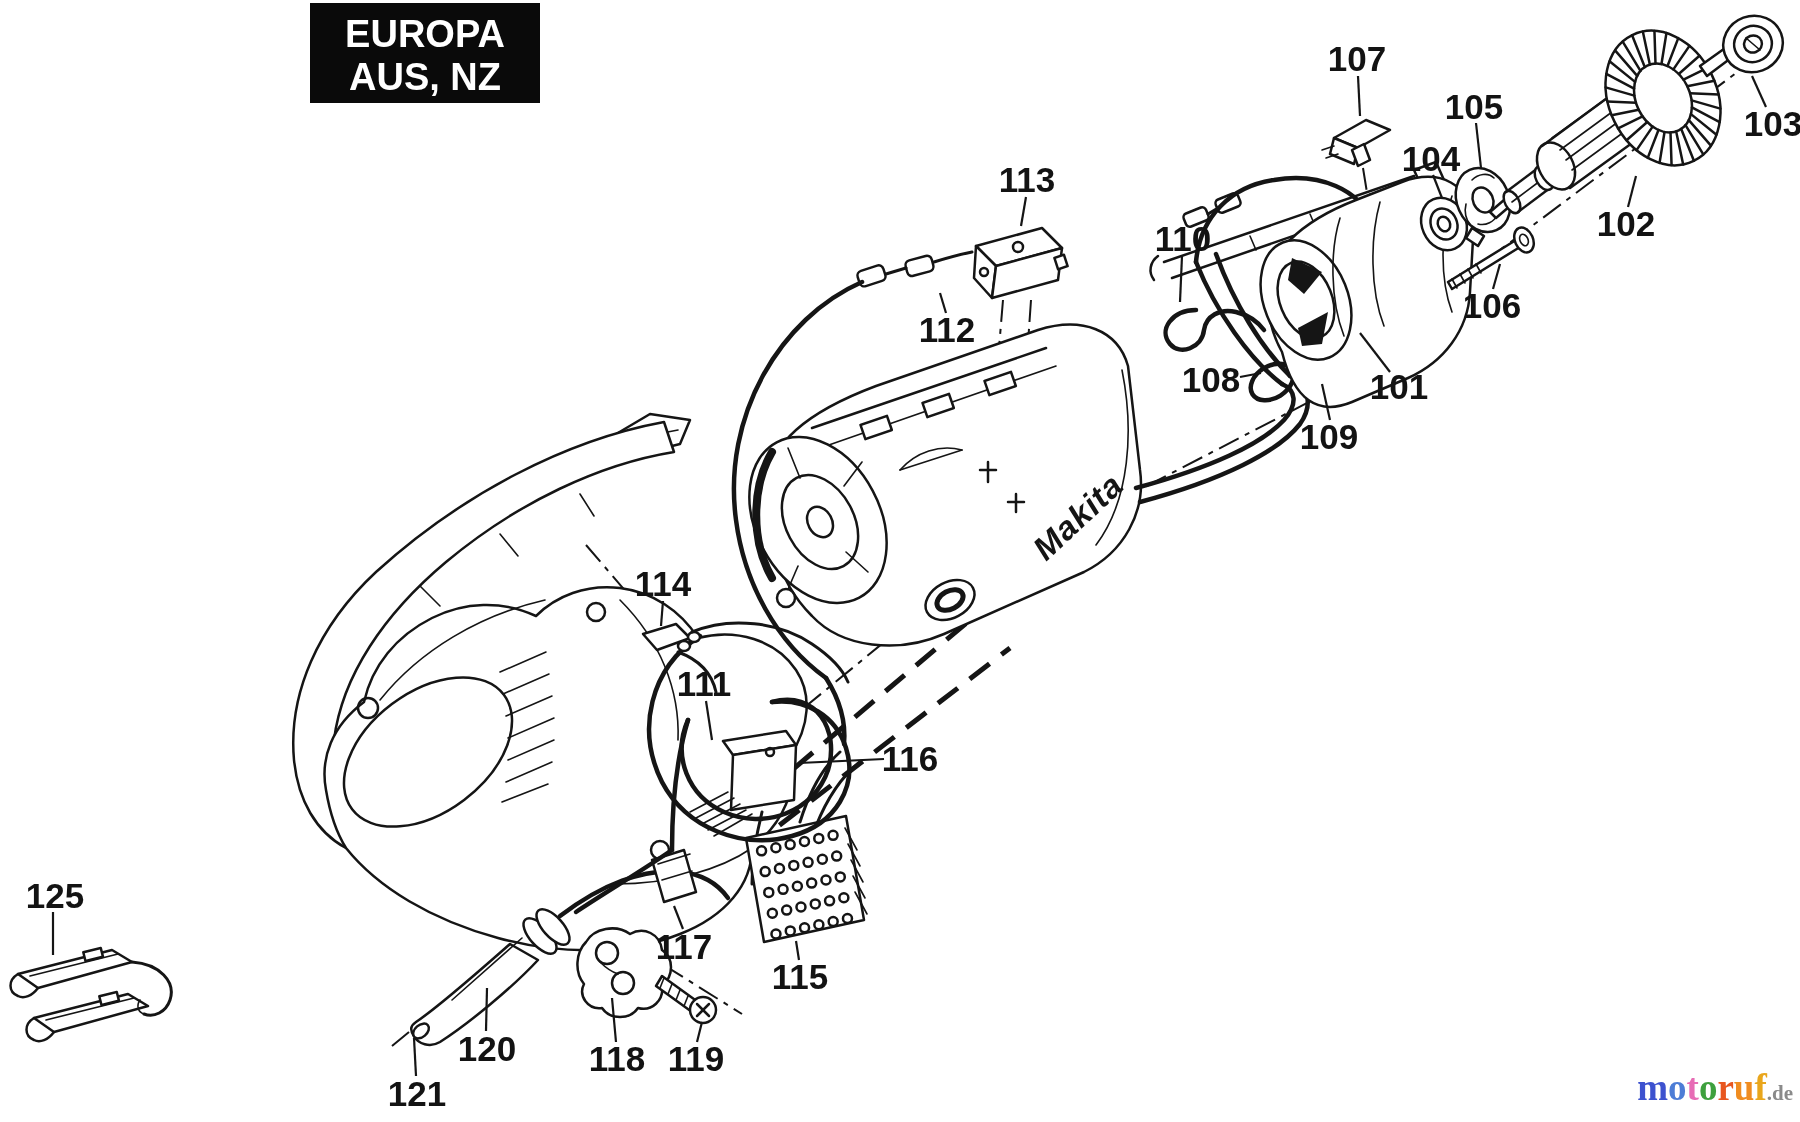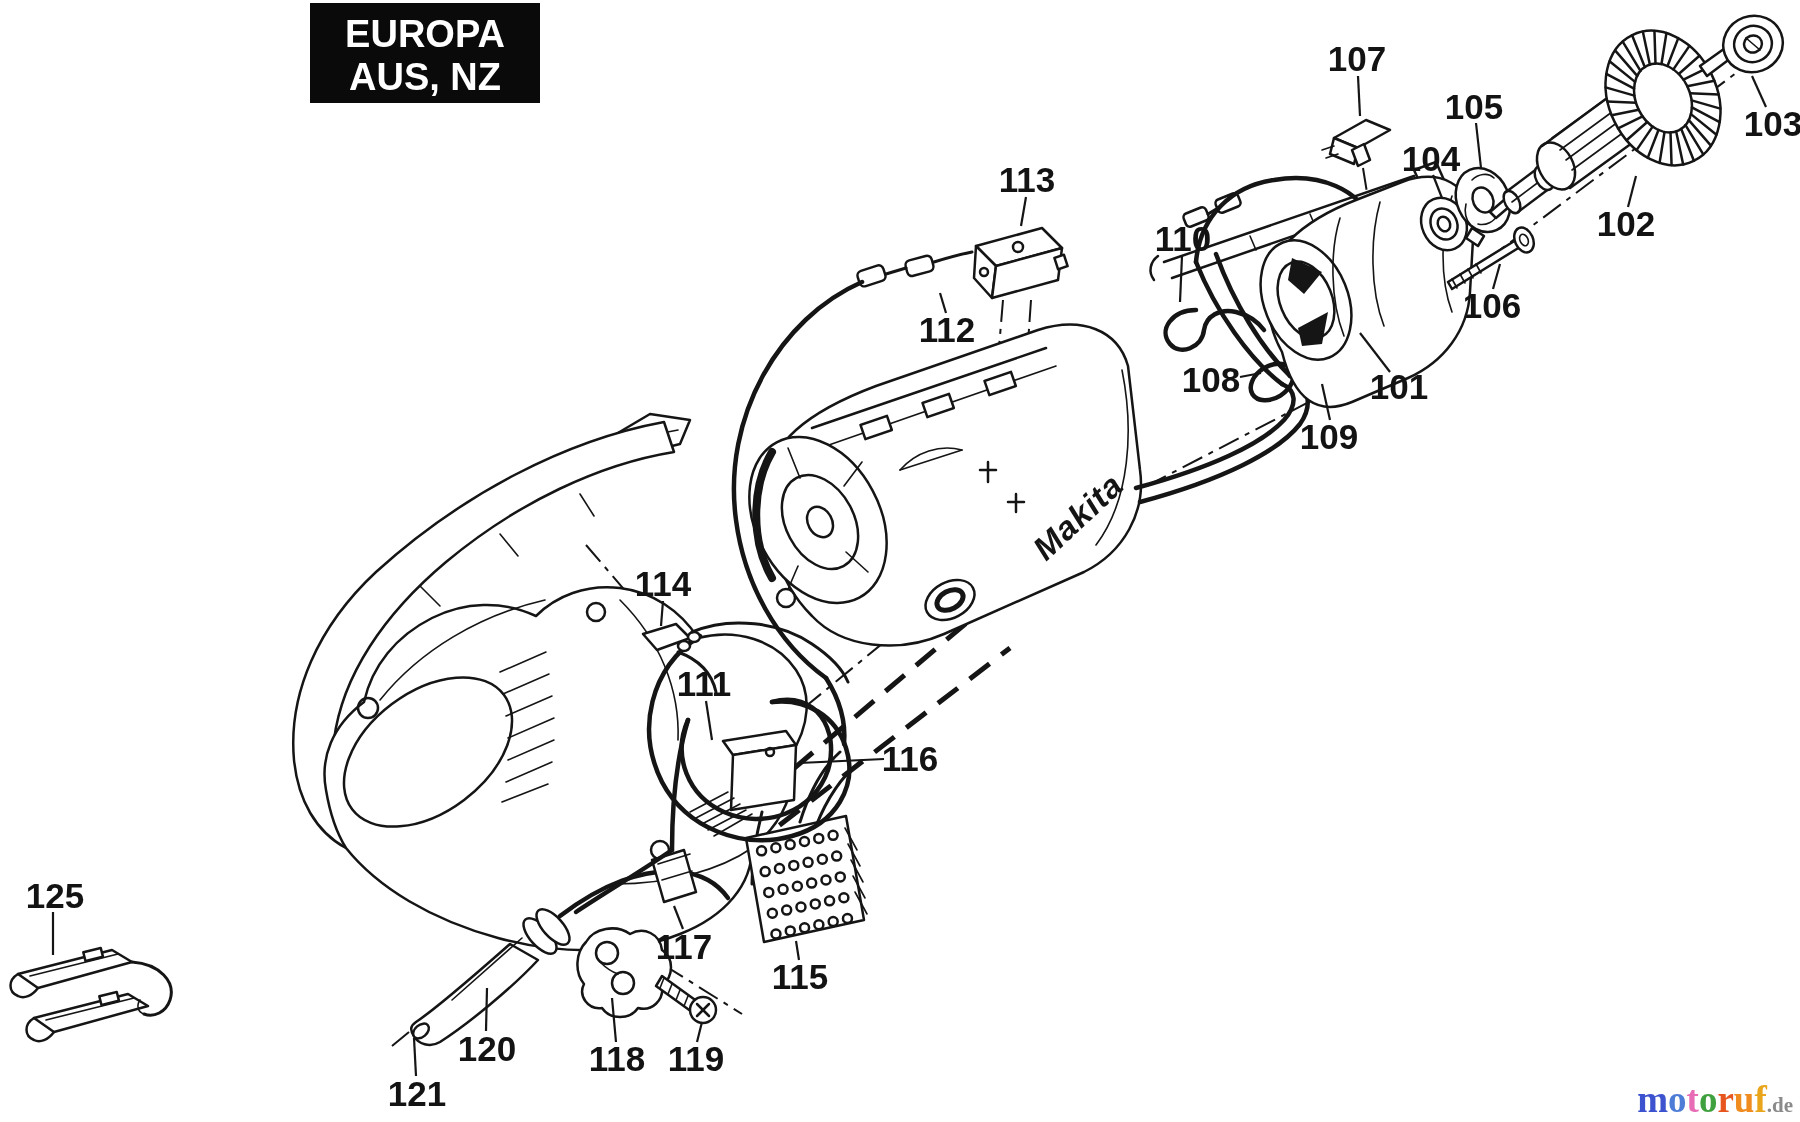--- a/index.html
+++ b/index.html
@@ -14,21 +14,21 @@
   .wire{stroke:#151515;stroke-width:4.5;fill:none;stroke-linecap:round;}
   .wire-thin{stroke:#151515;stroke-width:3;fill:none;stroke-linecap:round;}
   .dashdot{stroke:#151515;stroke-width:2;fill:none;stroke-dasharray:22 7 5 7;}
   .hdash{stroke:#151515;stroke-width:5;fill:none;stroke-dasharray:25 15;stroke-linecap:butt;}
   .leader{stroke:#151515;stroke-width:2.2;}
   .part-num{font-family:"Liberation Sans",sans-serif;font-weight:700;font-size:35px;fill:#131313;}
   .box-text{font-family:"Liberation Sans",sans-serif;font-weight:700;font-size:38px;fill:#ffffff;}
   .brand{font-family:"Liberation Sans",sans-serif;font-weight:700;font-style:italic;
          font-size:33px;fill:#151515;letter-spacing:1px;}
   
-  .watermark{position:absolute;right:7px;bottom:4px;
+  .watermark{position:absolute;right:7px;bottom:16px;
              font-family:"Liberation Serif",serif;font-weight:700;font-size:37px;line-height:1;
              user-select:none;white-space:nowrap;}
   .watermark span{display:inline;}
   .wm-suffix{font-size:21px;font-weight:700;}
 </style>
 </head>
 <body>
 
 <div class="stage">
 <svg width="1800" height="1122" viewBox="0 0 1800 1122">

